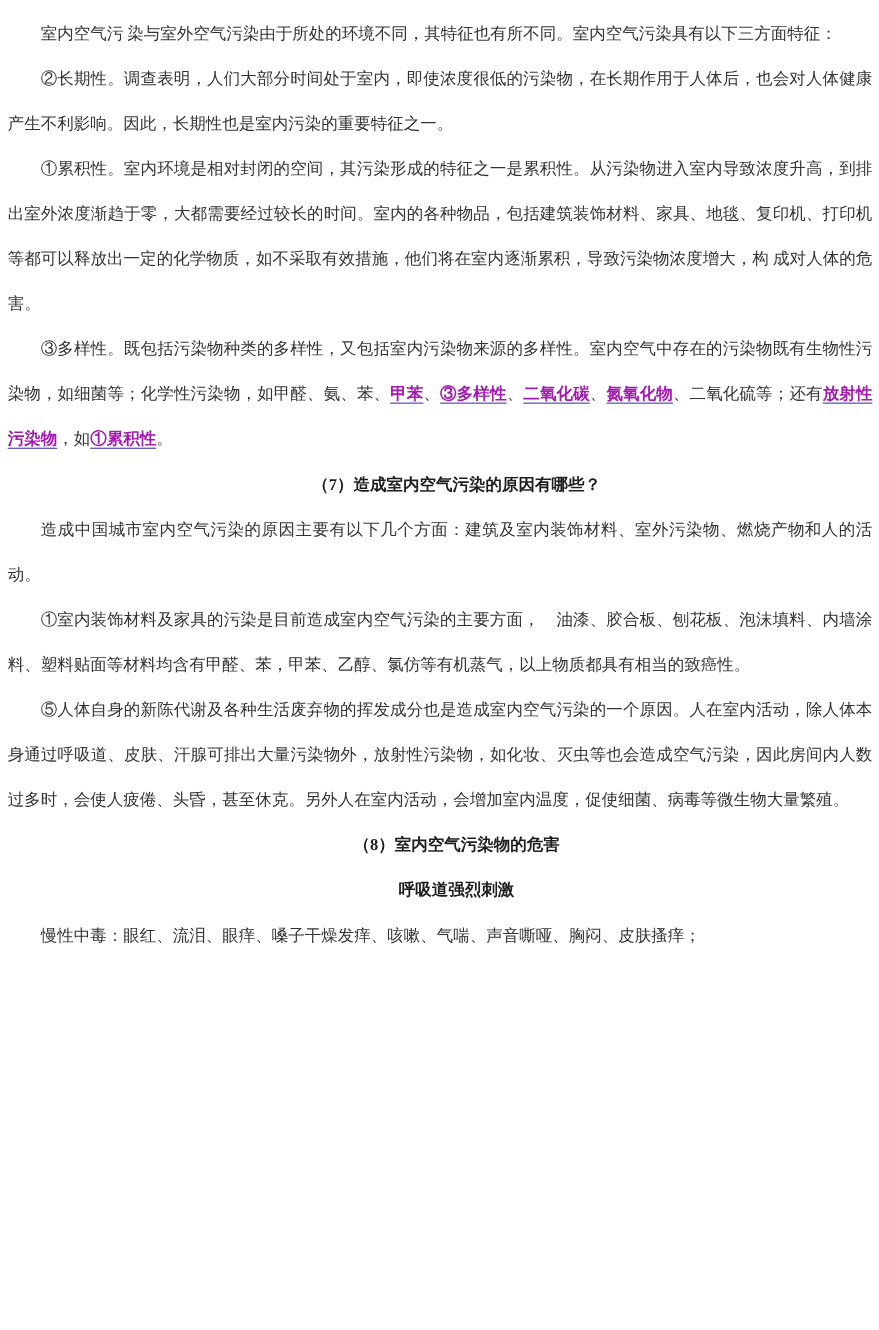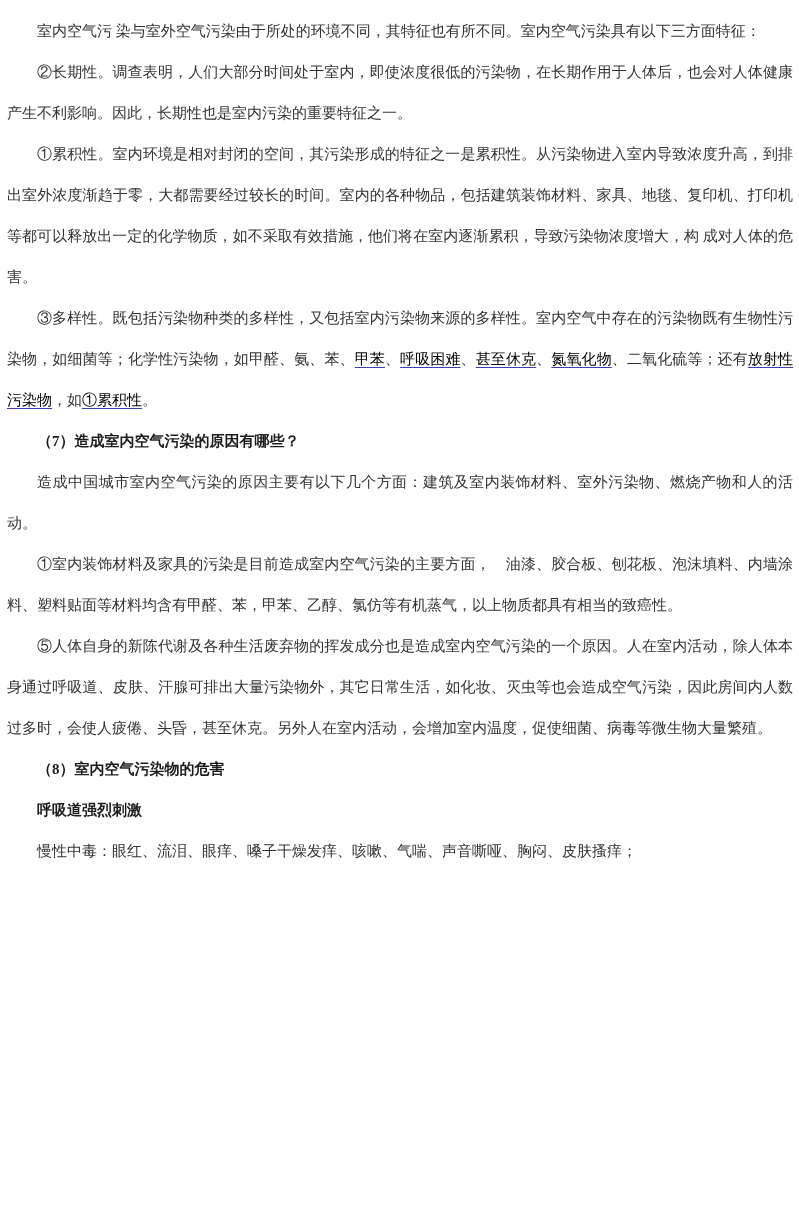--- a/index.html
+++ b/index.html
@@ -22,54 +22,56 @@
     text-justify: inter-character;
     text-indent: 2em;
     word-break: break-all;
   }
   .heading {
     margin: 0;
     line-height: 41px;
     text-indent: 2em;
     font-weight: bold;
     color: #1e1e1e;
+    text-align: center;
   }
   .doclink {
-    color: #000000;
+    color: #a21caf;
     text-decoration: underline;
     text-decoration-color: #3f3fae;
     text-underline-offset: 3px;
     cursor: pointer;
+    font-weight: bold;
   }
 </style>
 </head>
 <body>
 
 <div class="page">
 
   <p class="para">室内空气污 染与室外空气污染由于所处的环境不同，其特征也有所不同。室内空气污染具有以下三方面特征：</p>
 
   <p class="para">②长期性。调查表明，人们大部分时间处于室内，即使浓度很低的污染物，在长期作用于人体后，也会对人体健康产生不利影响。因此，长期性也是室内污染的重要特征之一。</p>
 
   <p class="para">①累积性。室内环境是相对封闭的空间，其污染形成的特征之一是累积性。从污染物进入室内导致浓度升高，到排出室外浓度渐趋于零，大都需要经过较长的时间。室内的各种物品，包括建筑装饰材料、家具、地毯、复印机、打印机等都可以释放出一定的化学物质，如不采取有效措施，他们将在室内逐渐累积，导致污染物浓度增大，构 成对人体的危害。</p>
 
   <p class="para">
-    <span>③多样性。既包括污染物种类的多样性，又包括室内污染物来源的多样性。室内空气中存在的污染物既有生物性污染物，如细菌等；化学性污染物，如甲醛、氨、苯、</span><span class="doclink">甲苯</span><span>、</span><span class="doclink">呼吸困难</span><span>、</span><span class="doclink">甚至休克</span><span>、</span><span class="doclink">氮氧化物</span><span>、二氧化硫等；还有</span><span class="doclink">放射性污染物</span><span>，如</span><span class="doclink">①累积性</span><span>。</span>
+    <span>③多样性。既包括污染物种类的多样性，又包括室内污染物来源的多样性。室内空气中存在的污染物既有生物性污染物，如细菌等；化学性污染物，如甲醛、氨、苯、</span><span class="doclink">甲苯</span><span>、</span><span class="doclink">③多样性</span><span>、</span><span class="doclink">二氧化碳</span><span>、</span><span class="doclink">氮氧化物</span><span>、二氧化硫等；还有</span><span class="doclink">放射性污染物</span><span>，如</span><span class="doclink">①累积性</span><span>。</span>
   </p>
 
   <p class="heading">（7）造成室内空气污染的原因有哪些？</p>
 
   <p class="para">造成中国城市室内空气污染的原因主要有以下几个方面：建筑及室内装饰材料、室外污染物、燃烧产物和人的活动。</p>
 
   <p class="para">①室内装饰材料及家具的污染是目前造成室内空气污染的主要方面，　油漆、胶合板、刨花板、泡沫填料、内墙涂料、塑料贴面等材料均含有甲醛、苯，甲苯、乙醇、氯仿等有机蒸气，以上物质都具有相当的致癌性。</p>
 
 
 
 
-  <p class="para">⑤人体自身的新陈代谢及各种生活废弃物的挥发成分也是造成室内空气污染的一个原因。人在室内活动，除人体本身通过呼吸道、皮肤、汗腺可排出大量污染物外，其它日常生活，如化妆、灭虫等也会造成空气污染，因此房间内人数过多时，会使人疲倦、头昏，甚至休克。另外人在室内活动，会增加室内温度，促使细菌、病毒等微生物大量繁殖。</p>
+  <p class="para">⑤人体自身的新陈代谢及各种生活废弃物的挥发成分也是造成室内空气污染的一个原因。人在室内活动，除人体本身通过呼吸道、皮肤、汗腺可排出大量污染物外，放射性污染物，如化妆、灭虫等也会造成空气污染，因此房间内人数过多时，会使人疲倦、头昏，甚至休克。另外人在室内活动，会增加室内温度，促使细菌、病毒等微生物大量繁殖。</p>
 
   <p class="heading">（8）室内空气污染物的危害</p>
 
   <p class="heading">呼吸道强烈刺激</p>
 
 
   <p class="para">慢性中毒：眼红、流泪、眼痒、嗓子干燥发痒、咳嗽、气喘、声音嘶哑、胸闷、皮肤搔痒；</p>
 
 </div>
 

